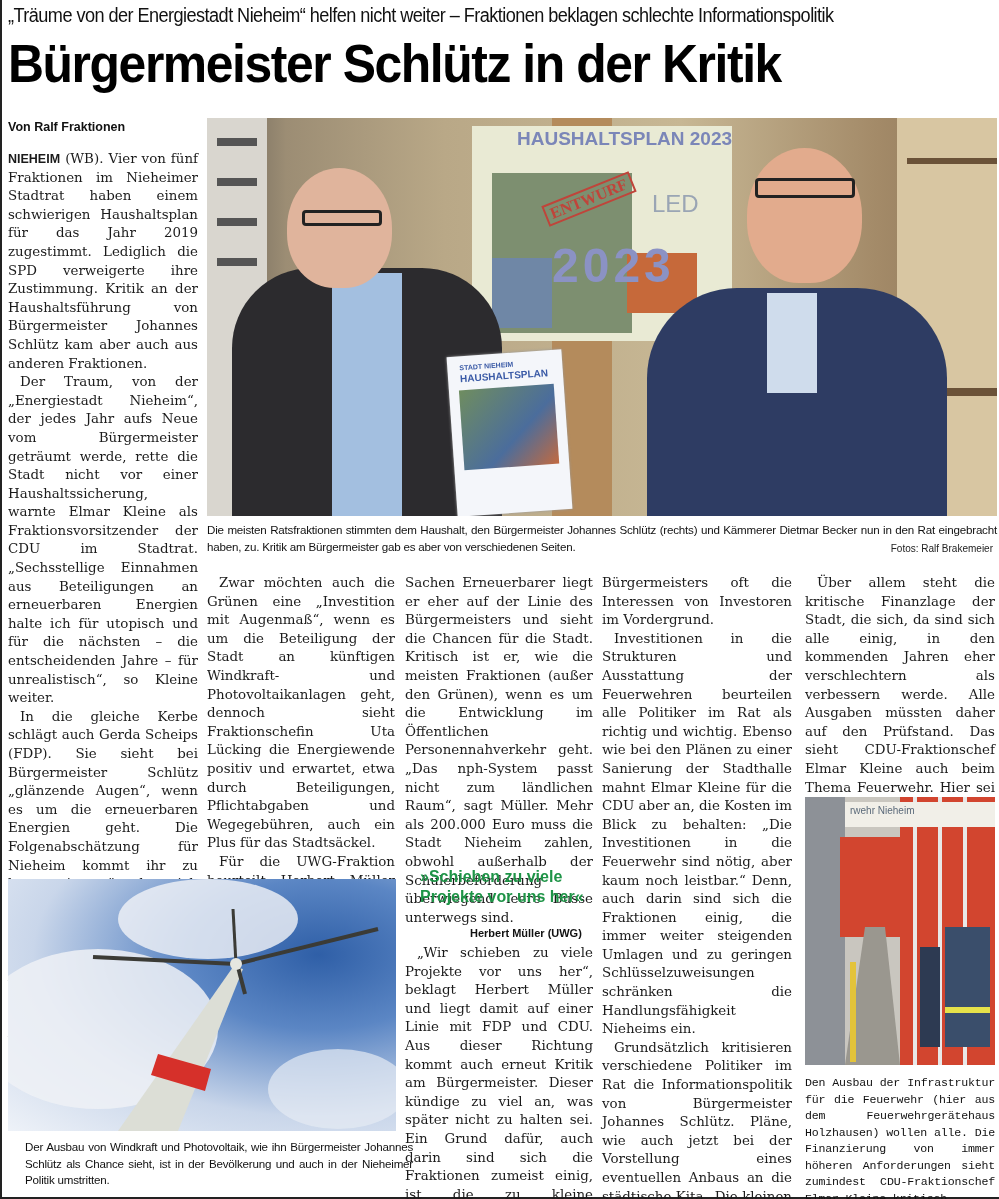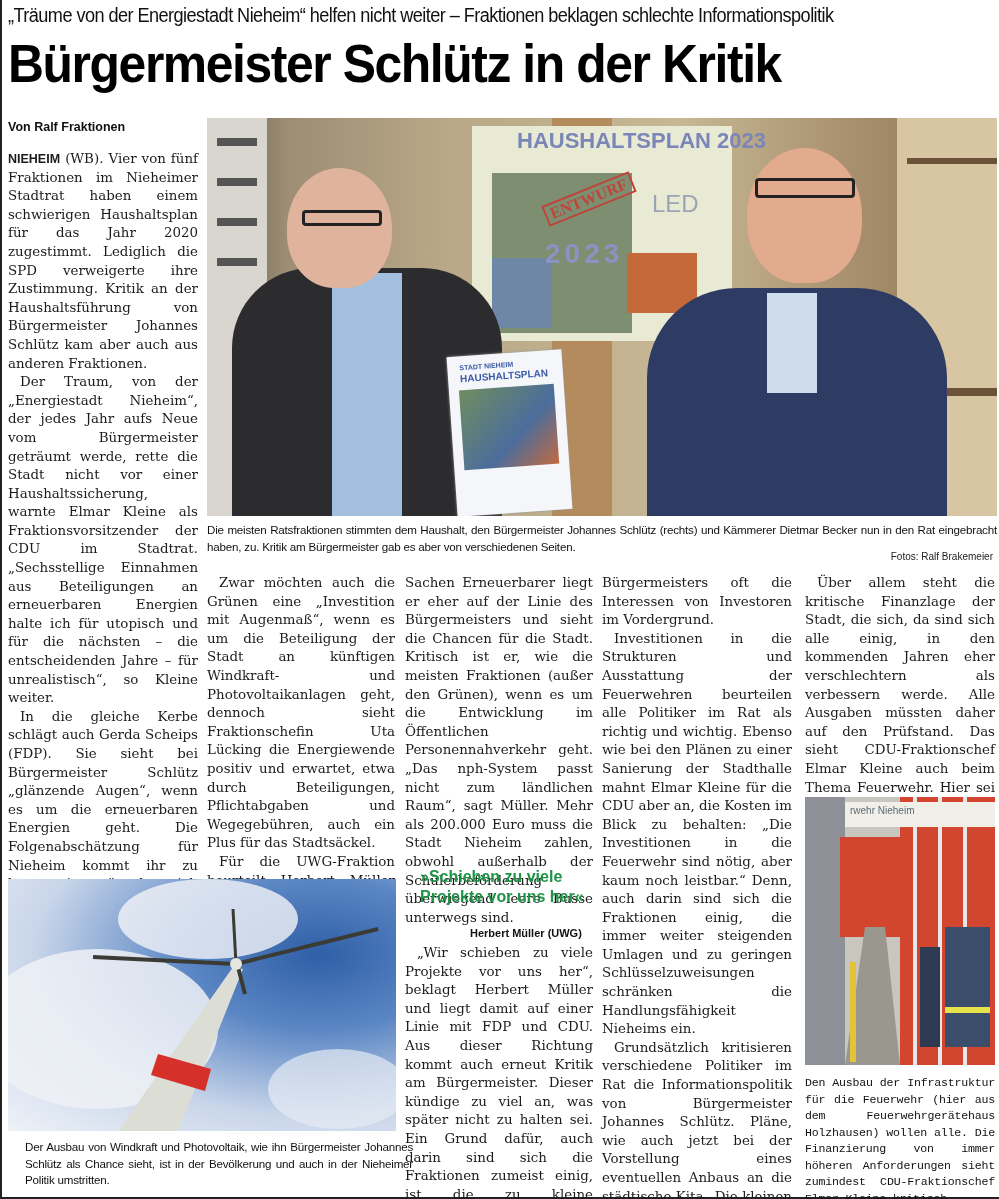--- a/index.html
+++ b/index.html
@@ -8,59 +8,59 @@
   .frame { position: absolute; left: 0; top: 0; width: 999px; height: 1199px; border-left: 2px solid #222; border-bottom: 2px solid #222; }
   .kicker { position: absolute; left: 8px; top: 4px; width: 990px; font-family: "Liberation Sans", sans-serif; font-size: 19.5px; letter-spacing: -0.6px; color: #111; white-space: nowrap; transform: scaleX(0.93); transform-origin: left top; }
   .headline { position: absolute; left: 8px; top: 33px; font-family: "Liberation Sans", sans-serif; font-weight: bold; font-size: 53px; letter-spacing: -1.5px; color: #000; white-space: nowrap; transform: scaleX(0.94); transform-origin: left top; }
   .byline { position: absolute; left: 8px; top: 120px; font-family: "Liberation Sans", sans-serif; font-weight: bold; font-size: 12.5px; color: #111; }
   .col { position: absolute; font-size: 13.4px; line-height: 18.6px; text-align: justify; hyphens: manual; color: #1b1b1b; }
   .col p { text-indent: 12px; }
   .col p.first { text-indent: 0; }
   .dateline { font-family: "Liberation Sans", sans-serif; font-weight: bold; font-size: 12.5px; }
   .photo { position: absolute; overflow: hidden; }
   .caption { position: absolute; font-family: "Liberation Sans", sans-serif; font-size: 11.6px; line-height: 16.5px; color: #111; text-align: justify; letter-spacing: -0.2px; }
-  .credit { position: absolute; font-family: "Liberation Sans", sans-serif; font-size: 10px; color: #222; margin-top: 8px; }
+  .credit { position: absolute; font-family: "Liberation Sans", sans-serif; font-size: 10px; color: #222; }
   .pullquote { position: absolute; font-family: "Liberation Sans", sans-serif; font-weight: bold; color: #1e9447; font-size: 16px; line-height: 20px; margin-top: 7px; }
   .pullsource { position: absolute; font-family: "Liberation Sans", sans-serif; font-weight: bold; font-size: 11px; color: #111; }
 </style>
 </head>
 <body>
 
 <div class="frame"></div>
 
 <div class="kicker">„Träume von der Energiestadt Nieheim“ helfen nicht weiter – Fraktionen beklagen schlechte Informationspolitik</div>
 <div class="headline">Bürgermeister Schlütz in der Kritik</div>
 <div class="byline">Von Ralf Fraktionen</div>
 
 <div class="col" style="left:8px; top:150px; width:190px;">
-  <p class="first"><span class="dateline">NIEHEIM</span><span> (WB). </span><span>Vier von fünf Fraktionen im Nieheimer Stadtrat haben einem schwierigen Haushaltsplan für das Jahr 2020 zugestimmt. Lediglich die SPD verweigerte ihre Zustimmung. Kritik an der Haushaltsführung von Bürgermeister Johannes Schlütz kam aber auch aus anderen Fraktionen.</span></p>
+  <p class="first"><span class="dateline">NIEHEIM</span><span> (WB). </span><span>Vier von fünf Fraktionen im Nieheimer Stadtrat haben einem schwierigen Haushaltsplan für das Jahr 2019 zugestimmt. Lediglich die SPD verweigerte ihre Zustimmung. Kritik an der Haushaltsführung von Bürgermeister Johannes Schlütz kam aber auch aus anderen Fraktionen.</span></p>
   <p>Der Traum, von der „Energiestadt Nieheim“, der jedes Jahr aufs Neue vom Bürgermeister geträumt werde, rette die Stadt nicht vor einer Haushaltssicherung, warnte Elmar Kleine als Fraktionsvorsitzender der CDU im Stadtrat. „Sechsstellige Einnahmen aus Beteiligungen an erneuerbaren Energien halte ich für utopisch und für die nächsten – die entscheidenden Jahre – für unrealistisch“, so Kleine weiter.</p>
   <p>In die gleiche Kerbe schlägt auch Gerda Scheips (FDP). Sie sieht bei Bürgermeister Schlütz „glänzende Augen“, wenn es um die erneuerbaren Energien geht. Die Folgenabschätzung für Nieheim kommt ihr zu kurz, sie wünscht sich mehr Pragmatismus statt Ideologie. Auch Wolfgang Kuckuck hatte mit seiner SPD-Fraktion seine Ablehnung des Haushalts unter anderem mit dem aus seiner Sicht zu massiven Ausbau der Erneuerbaren begründet.</p>
 </div>
 
 <div class="photo" style="left:207px; top:118px; width:790px; height:398px; background: linear-gradient(90deg,#5f5a52 0%,#9c8d74 10%,#b9a887 30%,#c7b794 60%,#a38a68 85%,#8a7356 100%);">
   <svg width="790" height="398" viewBox="0 0 790 398">
     <rect x="0" y="0" width="60" height="398" fill="#d9d6cf"></rect>
     <rect x="10" y="20" width="40" height="8" fill="#555"></rect>
     <rect x="10" y="60" width="40" height="8" fill="#555"></rect>
     <rect x="10" y="100" width="40" height="8" fill="#555"></rect>
     <rect x="10" y="140" width="40" height="8" fill="#555"></rect>
     <rect x="345" y="0" width="60" height="398" fill="#b48b5c"></rect>
     <rect x="690" y="0" width="100" height="398" fill="#d8c6a2"></rect>
     <rect x="700" y="40" width="90" height="6" fill="#6b5238"></rect>
     <rect x="700" y="270" width="90" height="8" fill="#6b5238"></rect>
     <rect x="265" y="8" width="260" height="215" fill="#e9ead4"></rect>
     <rect x="285" y="55" width="140" height="160" fill="#7d8f70"></rect>
     <rect x="420" y="135" width="70" height="60" fill="#c6693a"></rect>
     <rect x="285" y="140" width="60" height="70" fill="#6f87a6"></rect>
   </svg>
-  <div style="position:absolute; left:310px; top:10px; font-family:'Liberation Sans',sans-serif; font-weight:bold; font-size:22px; color:#7b86b8;">HAUSHALTSPLAN 2023</div>
+  <div style="position:absolute; left:310px; top:10px; font-family:'Liberation Sans',sans-serif; font-weight:bold; font-size:19px; color:#7b86b8;">HAUSHALTSPLAN 2023</div>
   <div style="position:absolute; left:335px; top:70px; font-family:'Liberation Serif',serif; font-weight:bold; font-size:16px; color:#c0443a; transform:rotate(-22deg); border:2px solid #c0443a; padding:0 4px;">ENTWURF</div>
   <div style="position:absolute; left:445px; top:72px; font-family:'Liberation Sans',sans-serif; font-size:24px; color:#9aa5b4;">LED</div>
-  <div style="position:absolute; left:338px; top:120px; font-family:'Liberation Sans',sans-serif; font-weight:bold; font-size:28px; color:#8b92c4; letter-spacing:4px;">2023</div>
+  <div style="position:absolute; left:345px; top:120px; font-family:'Liberation Sans',sans-serif; font-weight:bold; font-size:48px; color:#8b92c4; letter-spacing:4px;">2023</div>
   
   <div style="position:absolute; left:25px; top:150px; width:270px; height:248px; background:#2c2b2e; border-radius:80px 80px 0 0;"></div>
   <div style="position:absolute; left:125px; top:155px; width:70px; height:243px; background:#a3bfe0;"></div>
   <div style="position:absolute; left:80px; top:50px; width:105px; height:120px; background:#e0b49c; border-radius:50% 50% 45% 45%;"></div>
   <div style="position:absolute; left:95px; top:92px; width:80px; height:16px; border:3px solid #222; border-radius:4px;"></div>
   
   <div style="position:absolute; left:440px; top:170px; width:300px; height:228px; background:#2e3c63; border-radius:90px 90px 0 0;"></div>
   <div style="position:absolute; left:560px; top:175px; width:50px; height:100px; background:#cfdcec;"></div>
   <div style="position:absolute; left:540px; top:30px; width:115px; height:135px; background:#e2ab8d; border-radius:50% 50% 45% 45%;"></div>
   <div style="position:absolute; left:548px; top:60px; width:100px; height:20px; border:3px solid #222; border-radius:4px;"></div>

